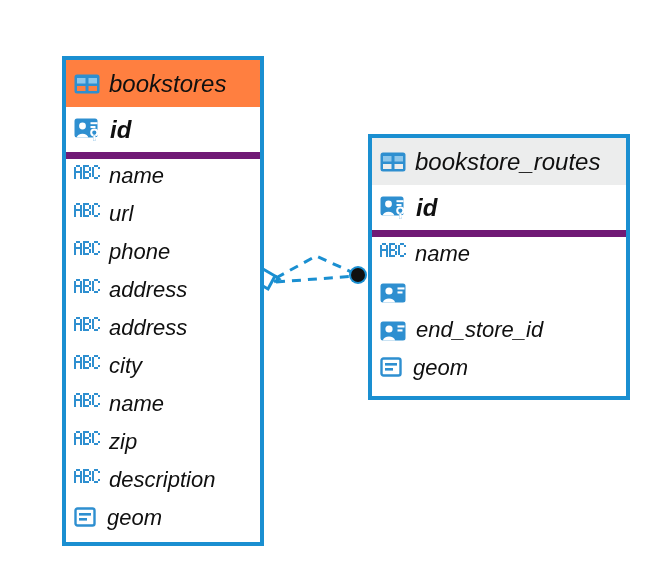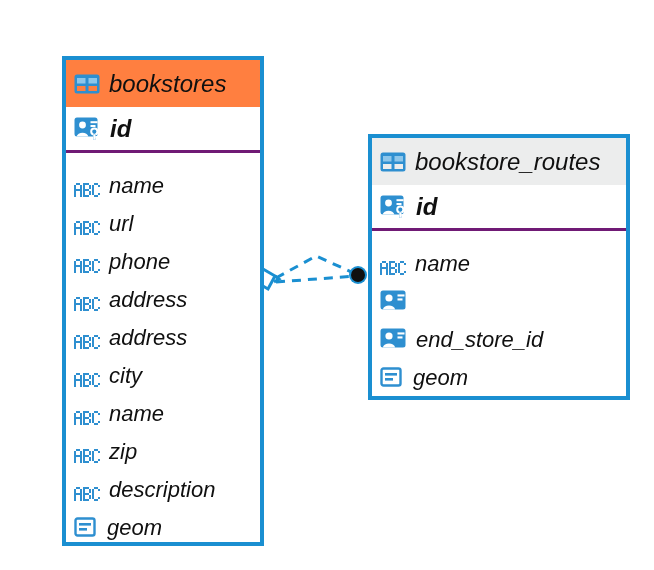--- a/index.html
+++ b/index.html
@@ -59,39 +59,39 @@
     color: #101010;
     line-height: 1;
     white-space: nowrap;
   }
 
   
   .entity-key-row {
     display: flex;
     align-items: center;
     box-sizing: border-box;
-    height: 46px;
+    height: 52px;
     padding: 0 6px 0 8px;
     gap: 9px;
-    border-bottom: 3px solid #701a75;
+    border-bottom: 7px solid #701a75;
     background: #ffffff;
   }
   .entity-key-row .field-label {
     font-size: 24px;
     font-weight: bold;
     color: #101010;
     line-height: 1;
   }
 
   .field-list {
     padding: 6px 0 0 0;
   }
   .field-row {
     display: flex;
-    align-items: flex-end;
+    align-items: flex-start;
     box-sizing: border-box;
     height: 38px;
     padding: 0 10px 0 8px;
     gap: 9px;
   }
   .field-label {
     font-size: 22px;
     color: #101010;
     line-height: 1;
     white-space: nowrap;

